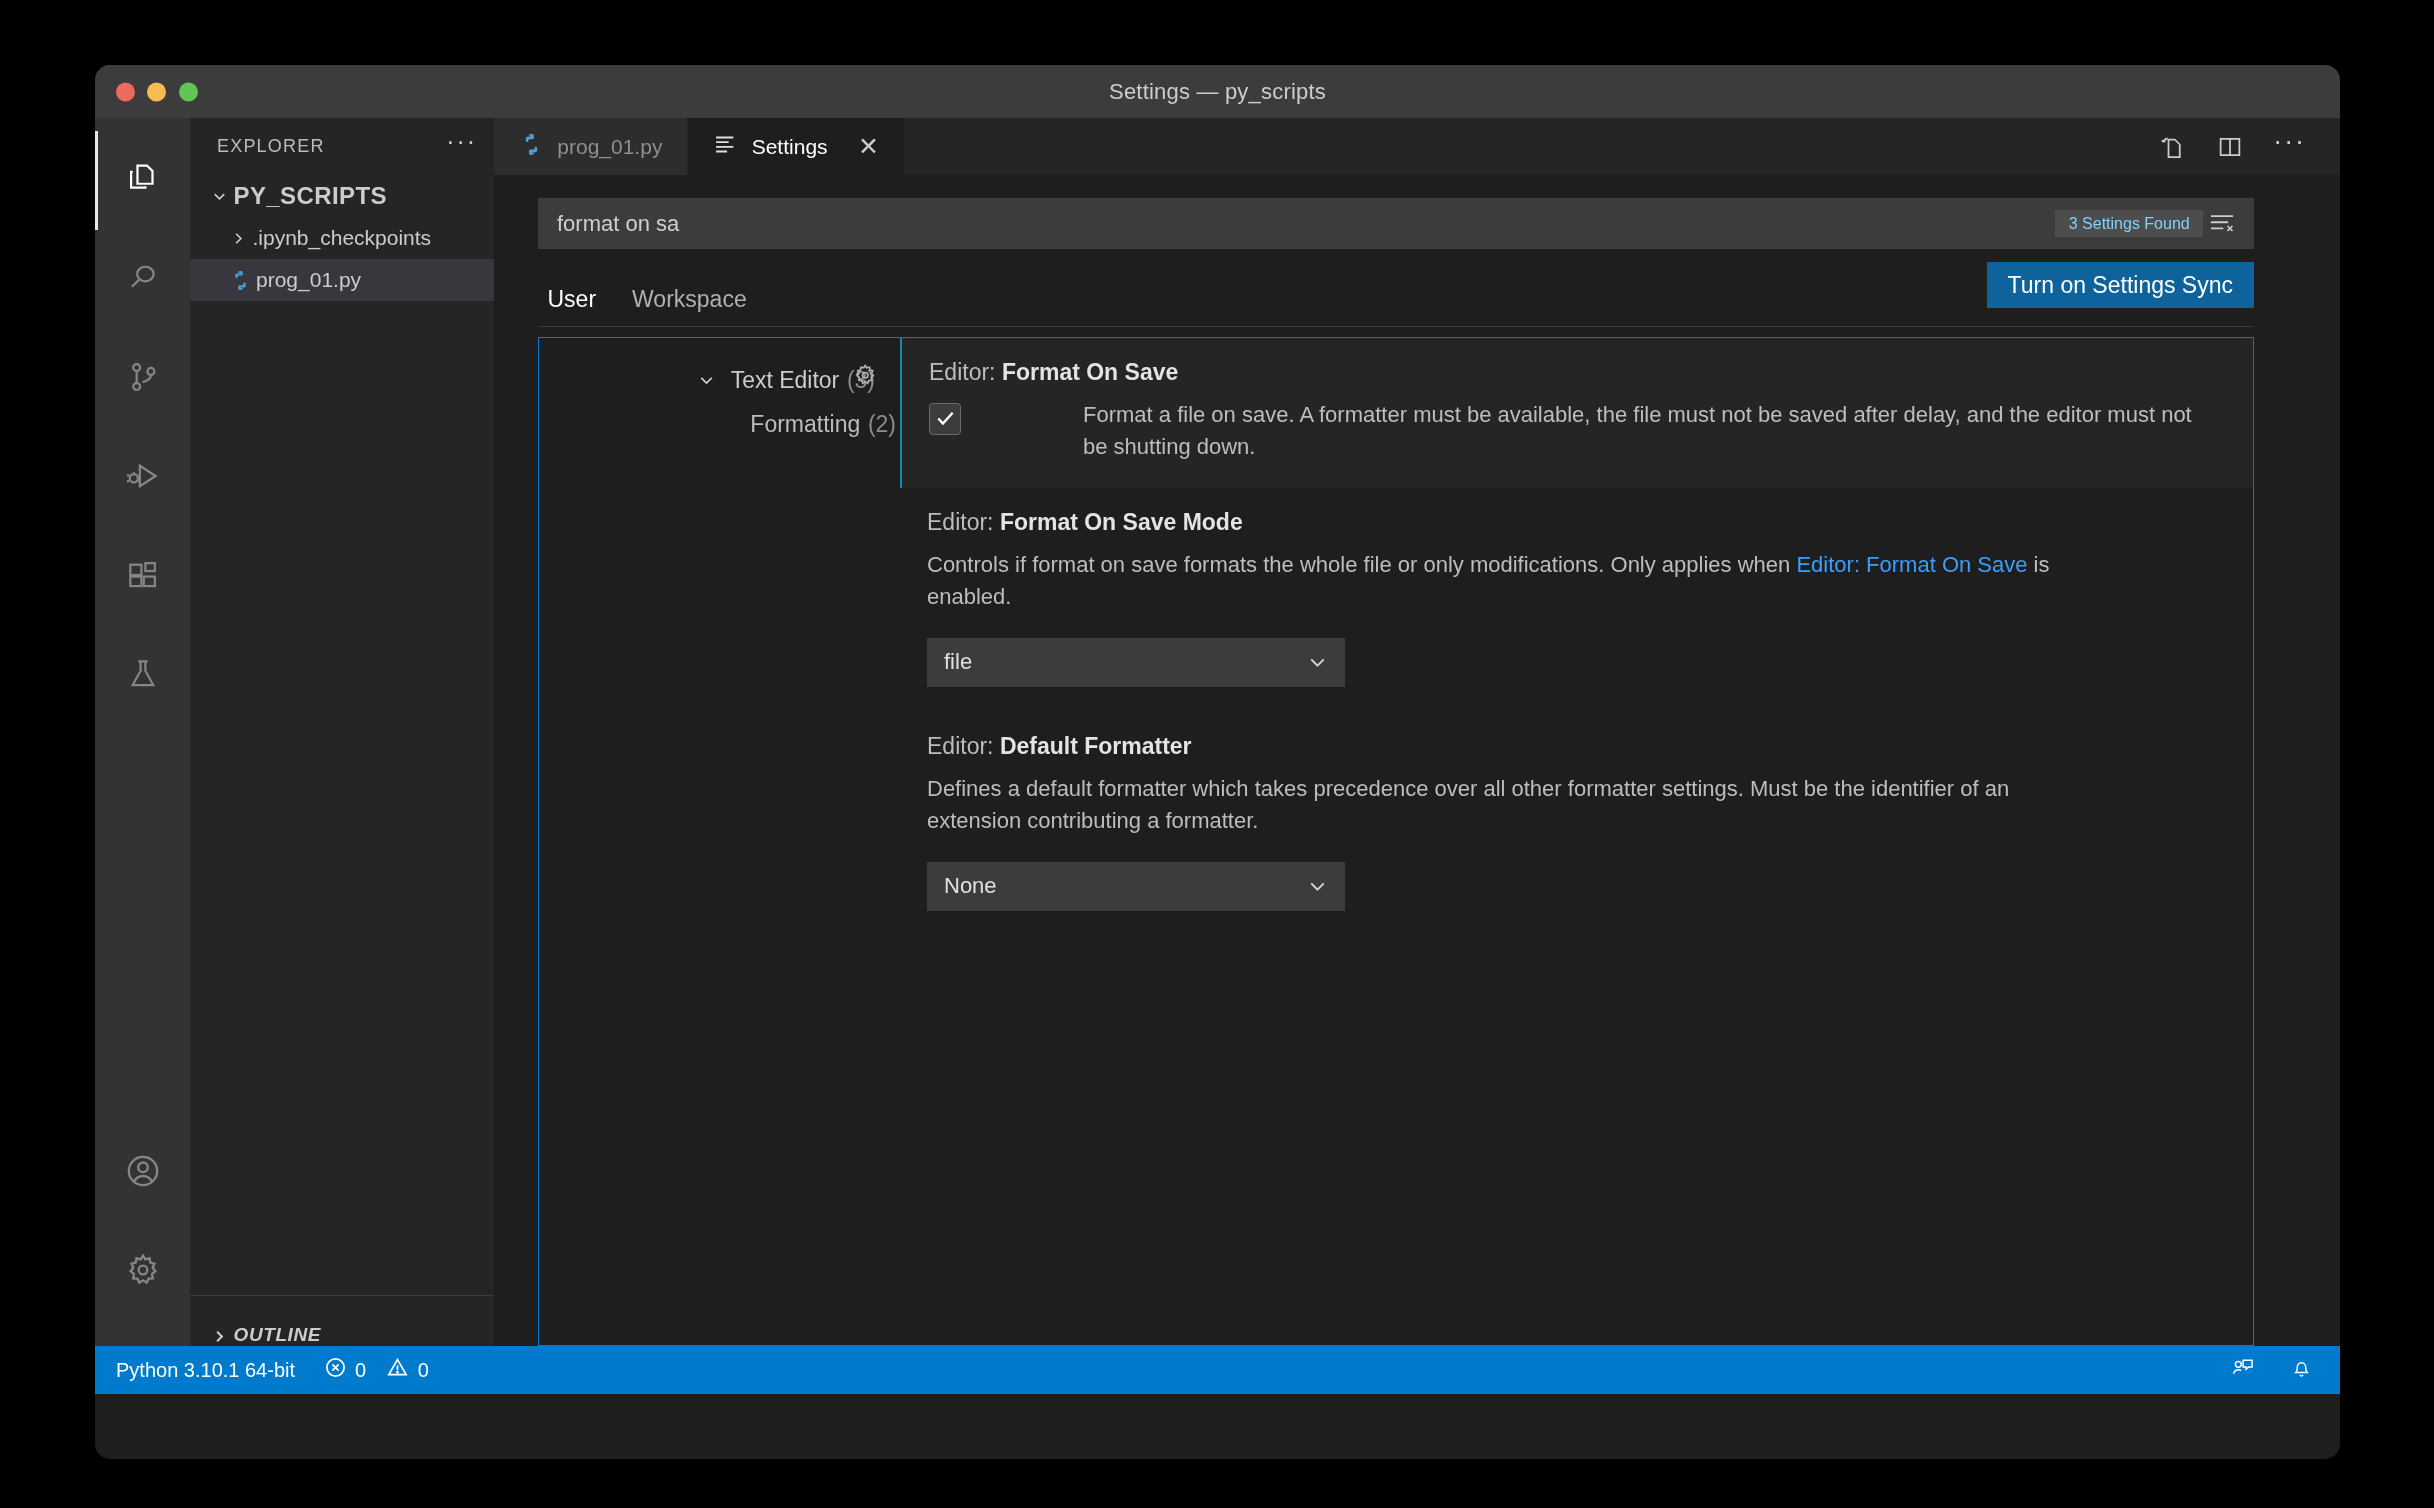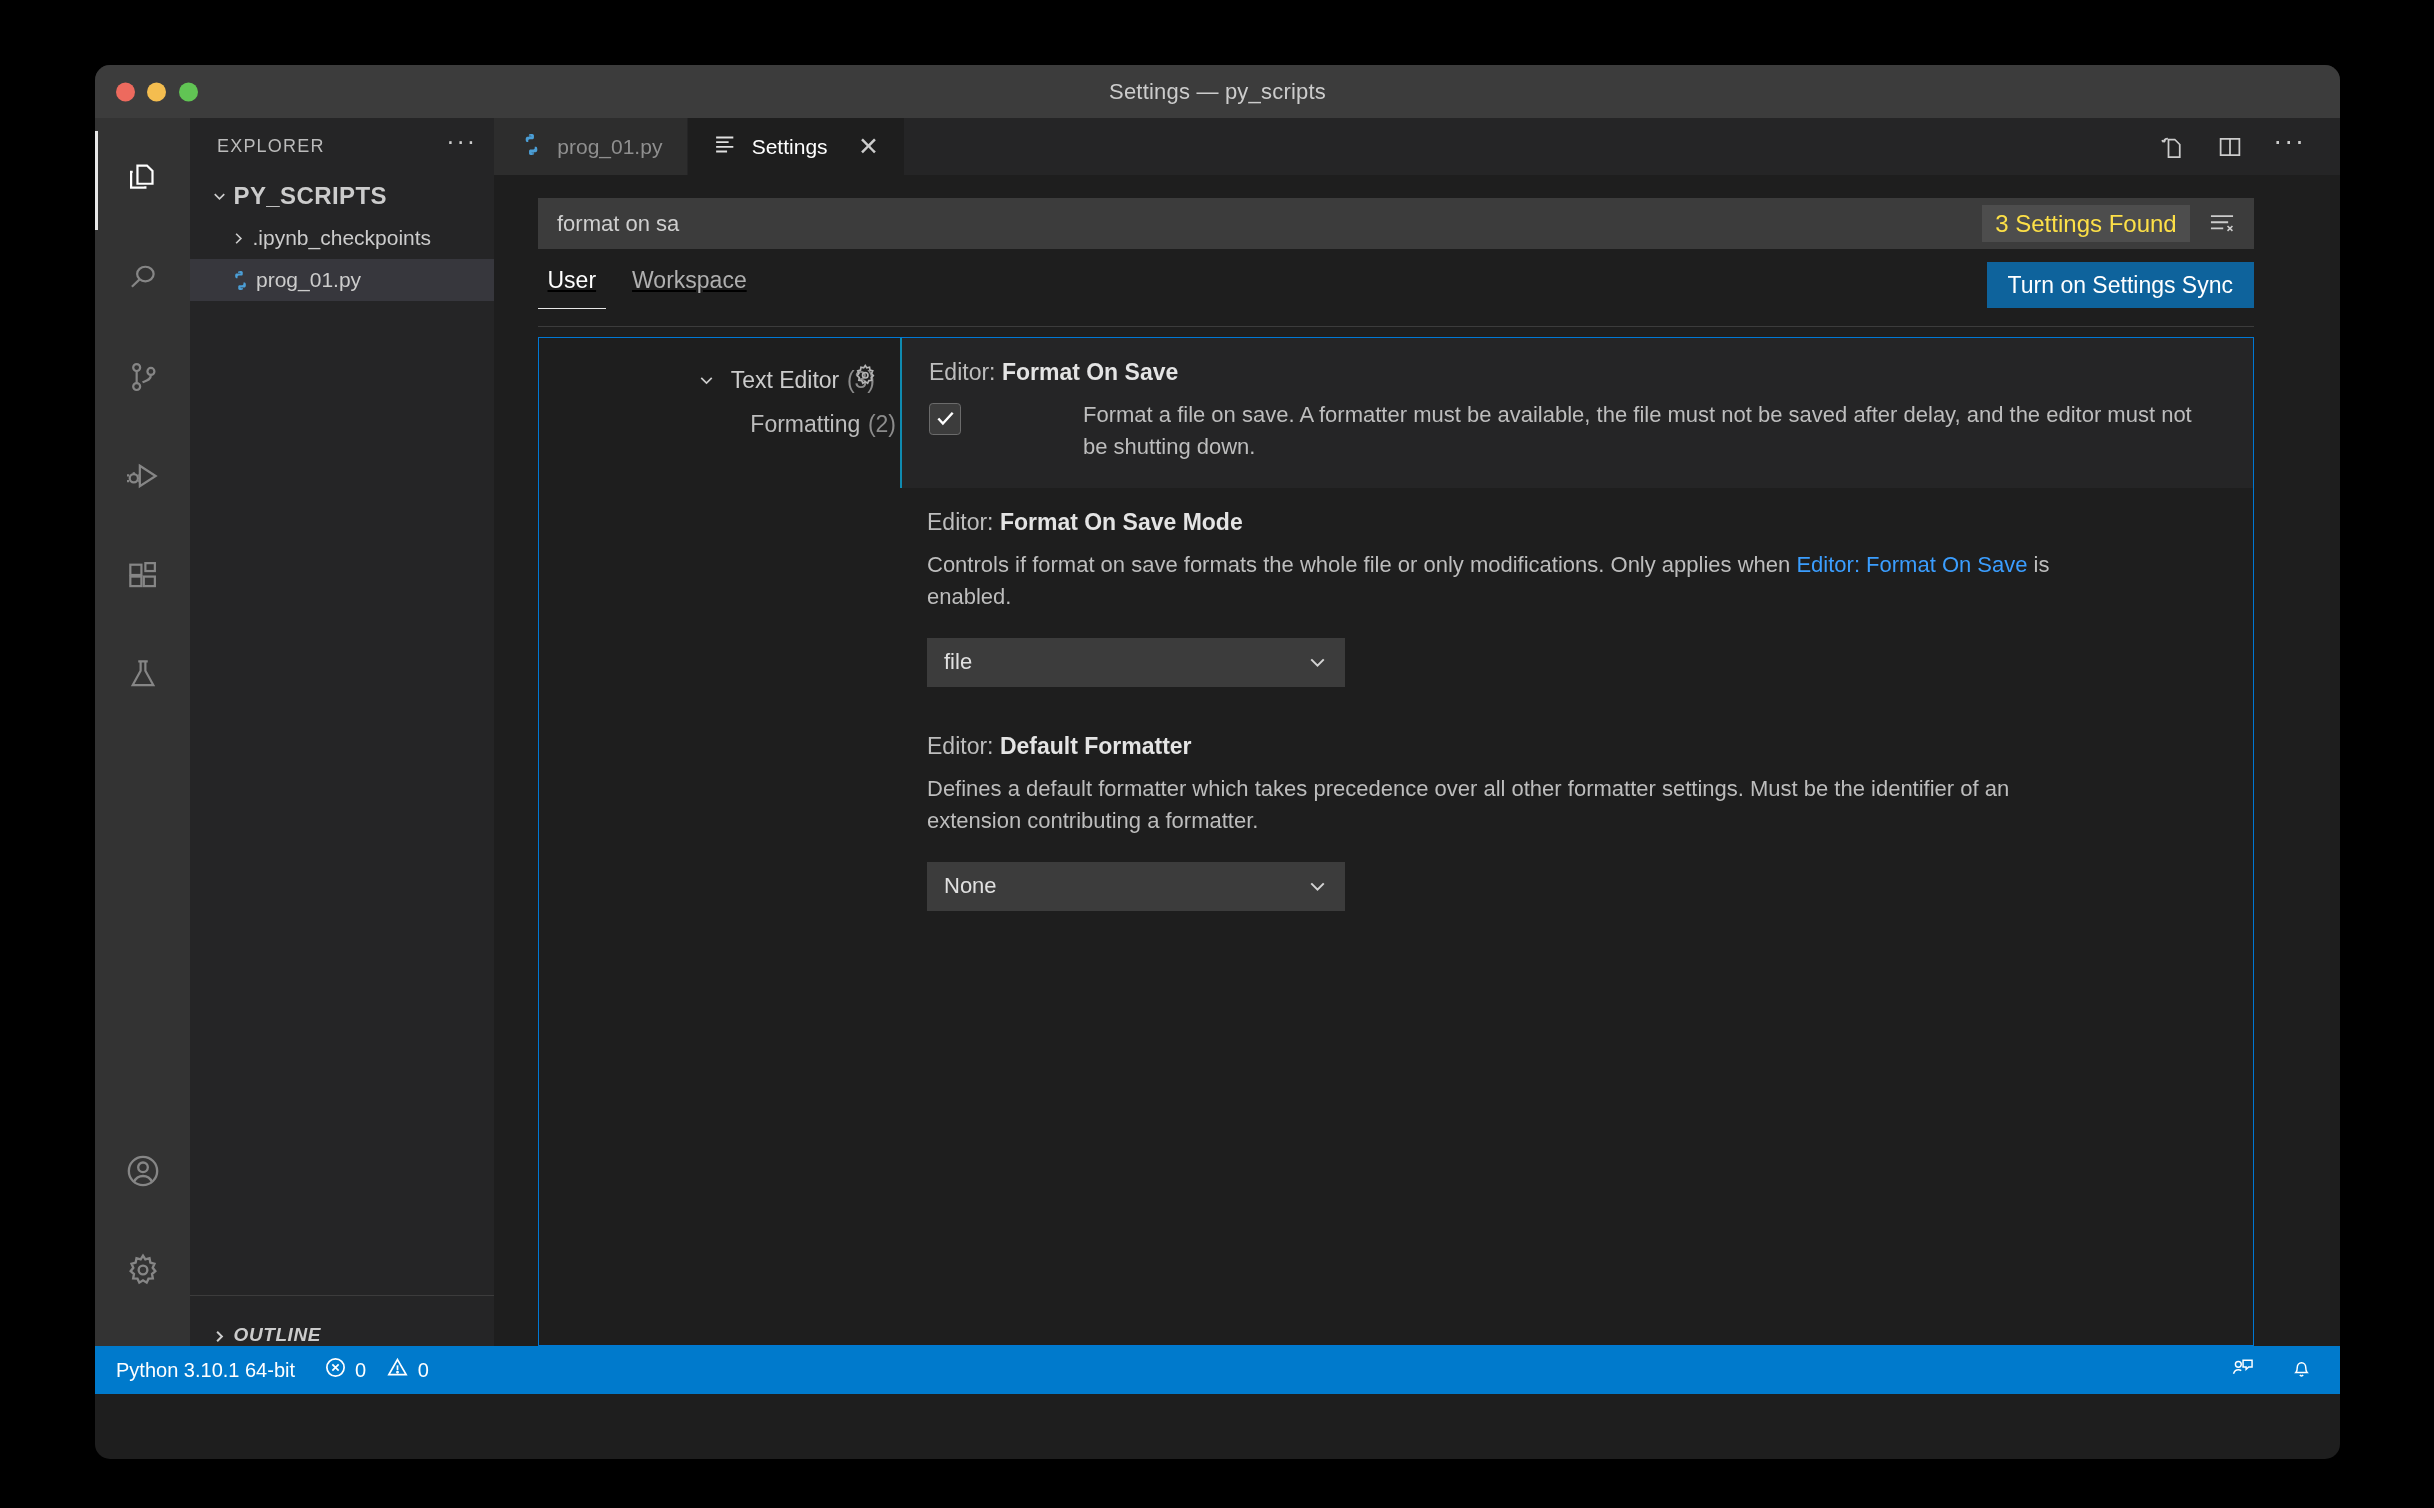--- a/index.html
+++ b/index.html
@@ -147,32 +147,32 @@
   .search-row {
     margin: 23px 86px 0 44px;
     height: 51px; background: #3c3c3c;
     display: flex; align-items: center;
     position: relative;
   }
   .search-input-text {
     flex: 1 1 auto; color: #cfcfcf; font-size: 22px; padding-left: 19px;
   }
   .badge-count {
-    background: #4d4d4d; color: #fde047;
-    font-size: 24px; padding: 4.8px 13.3px; margin-right: 17px;
+    background: #4d4d4d; color: #7dd3fc;
+    font-size: 16px; padding: 4.8px 13.3px; margin-right: 4px;
     white-space: nowrap;
   }
   .clear-filter { margin-right: 17px; display: flex; align-items: center; }
 
   .tabs-sync-row {
     margin: 0 86px 0 44px;
     display: flex; align-items: flex-end;
     position: relative; height: 78px;
   }
-  .scope-tabs { display: flex; align-items: center; height: 100%; text-decoration: underline; }
+  .scope-tabs { display: flex; align-items: flex-end; height: 100%; }
   .scope-tab {
     font-size: 23px; color: #b0b0b0;
     padding: 0 9.5px 13.3px 9.5px; margin-right: 17px;
     border-bottom: 1.9px solid transparent;
   }
   .scope-tab.active { color: #ffffff; border-bottom-color: #e7e7e7; }
   .sync-btn {
     margin-left: auto; margin-bottom: 19px;
     background: #0e639c; color: #ffffff;
     font-size: 23px; padding: 9.5px 21px;

